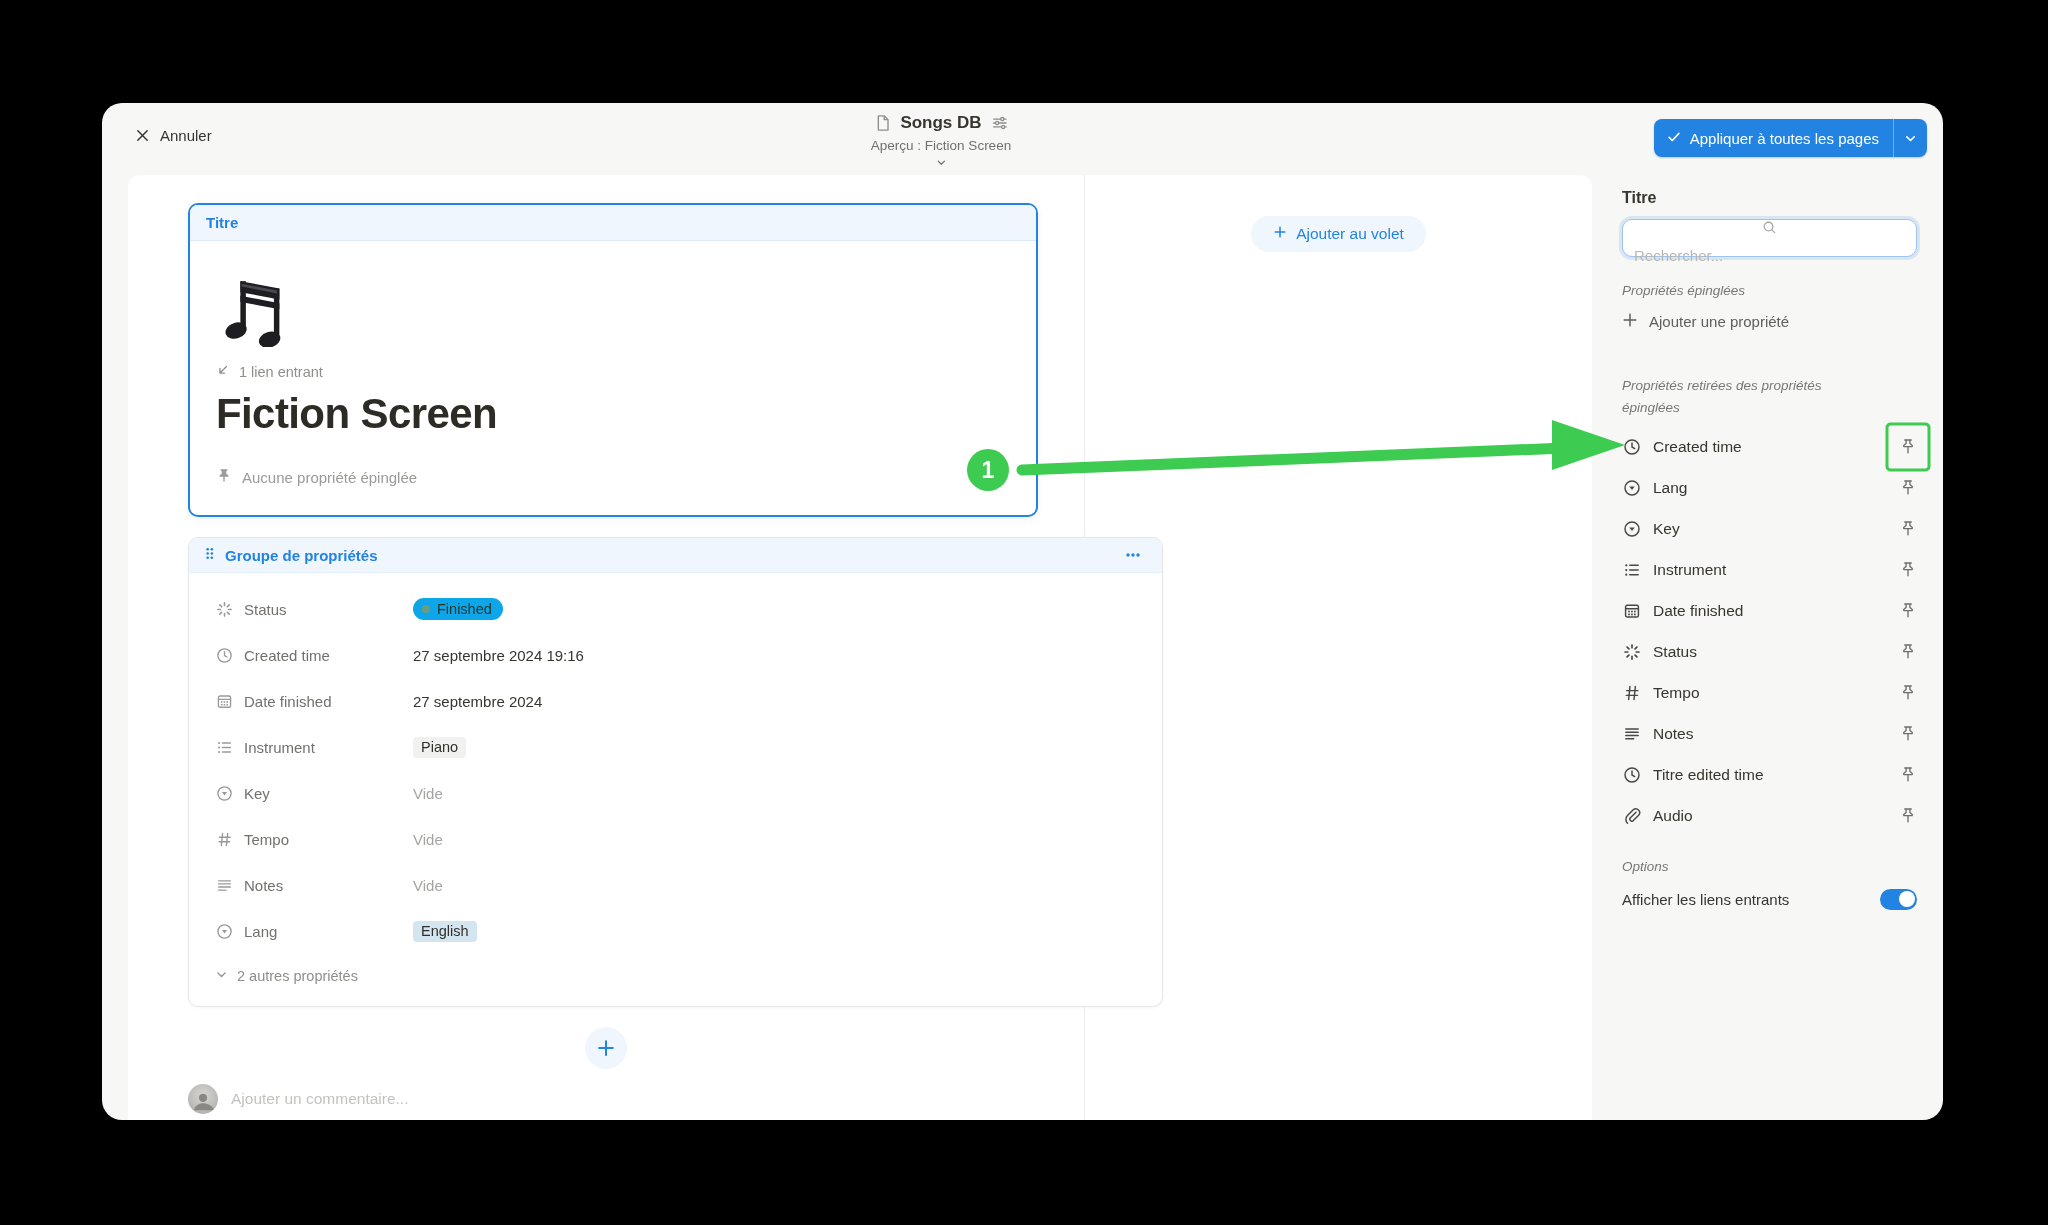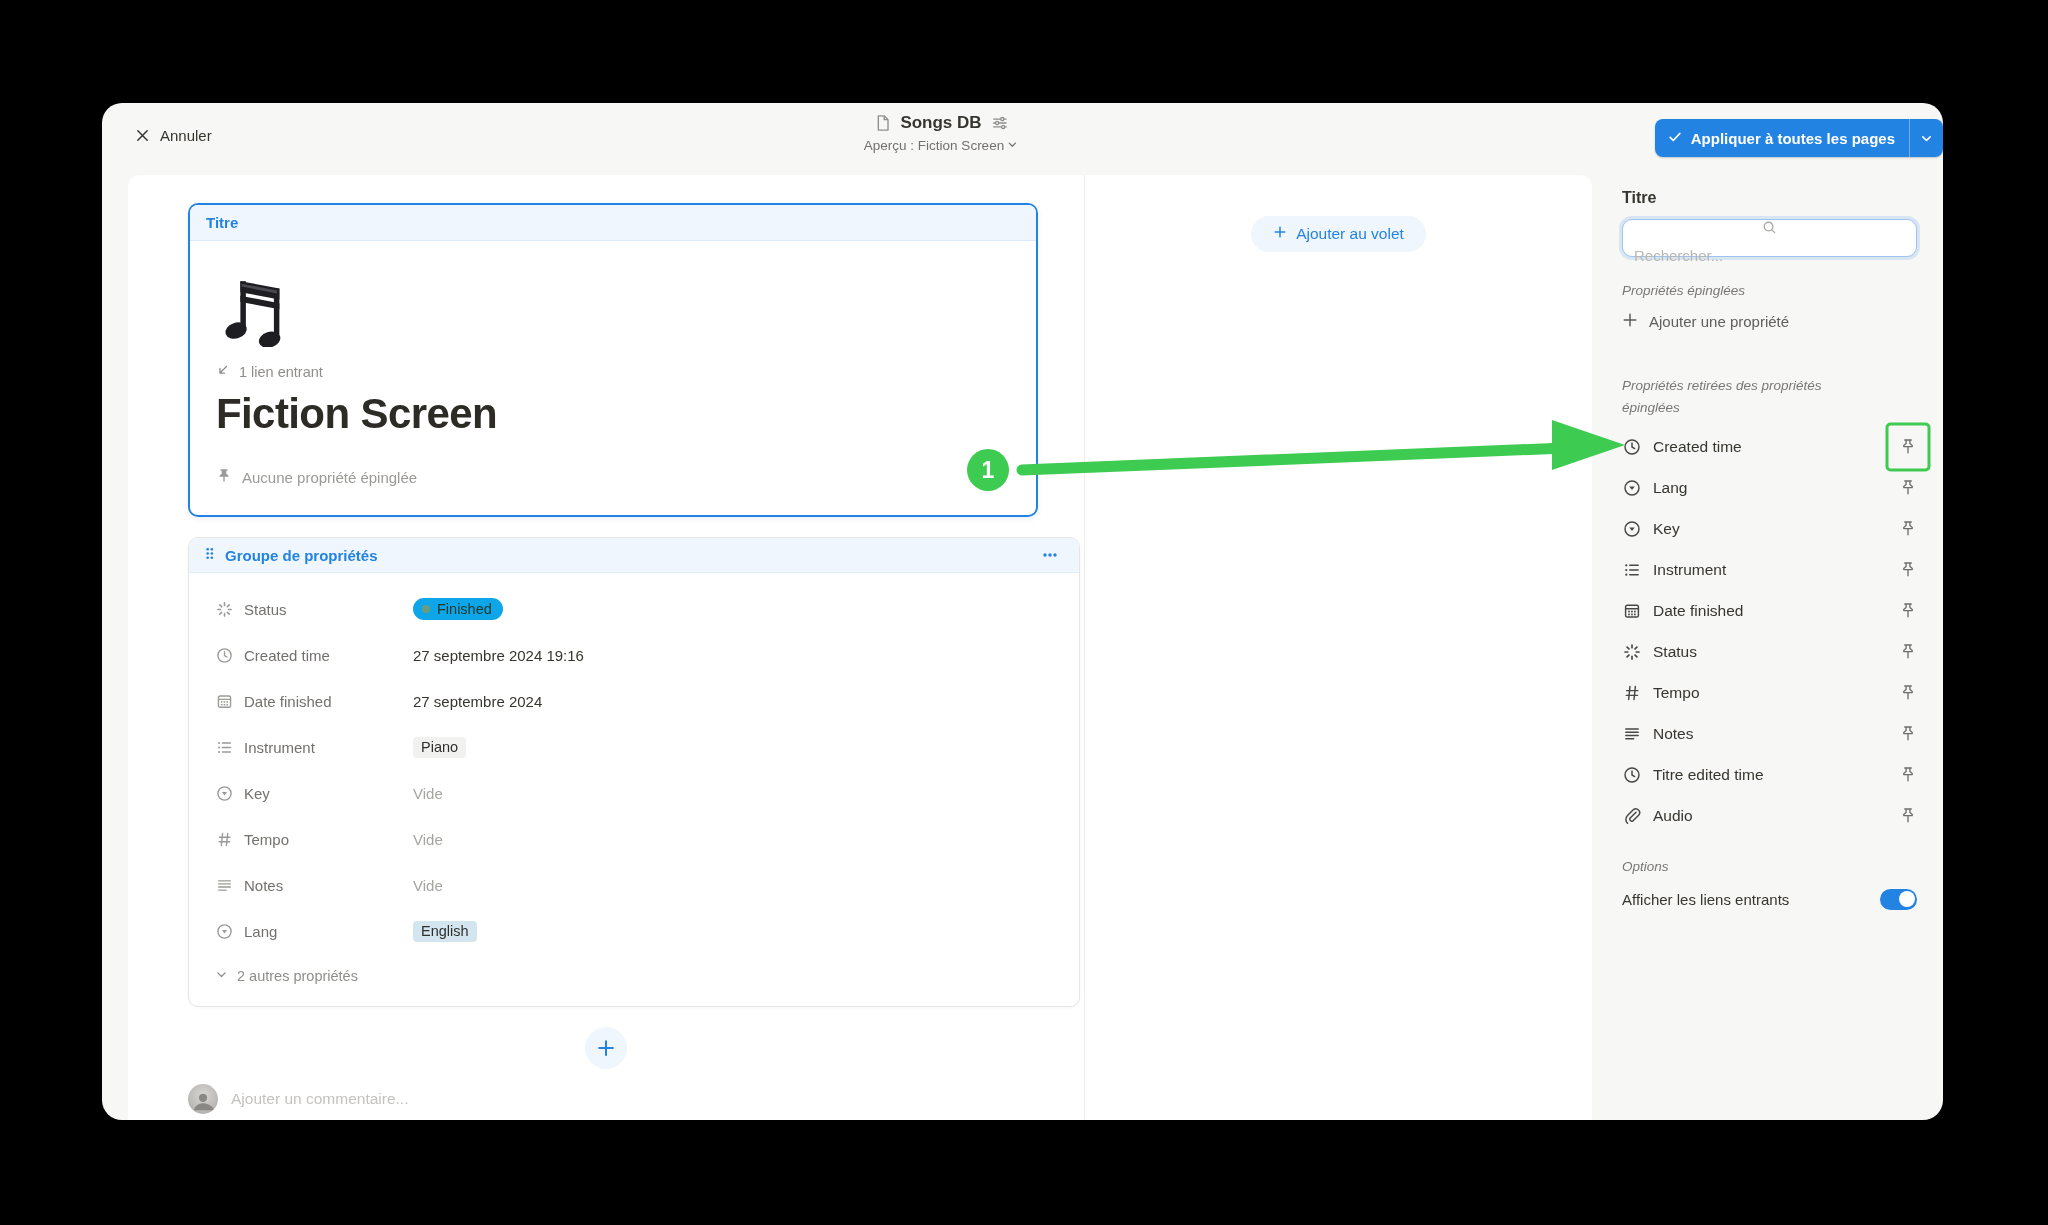--- a/index.html
+++ b/index.html
@@ -17,25 +17,25 @@
   }
   
   .cancel {
     position:absolute; left:33px; top:24px; display:flex; align-items:center; gap:10px;
     font-size:15px; color:#37352f; cursor:pointer;
   }
   .cancel svg { display:block; color:#37352f; }
   .title-block { position:absolute; left:839px; top:10px; transform:translateX(-50%); text-align:center; }
   .title-row { display:flex; align-items:center; justify-content:center; gap:9px; font-size:17px; font-weight:700; color:#37352f; }
   .title-row .t-icon { color:#8f8e8b; display:flex; }
-  .preview-row { margin-top:5px; display:flex; align-items:center; justify-content:center; gap:3px; font-size:13.5px; color:#73716d; cursor:pointer; }
+  .preview-row { margin-top:5px; display:flex; align-items:center; justify-content:center; gap:3px; font-size:13.5px; color:#73716d; cursor:pointer;flex-direction:column; }
   .preview-row svg { color:#73716d; }
   .apply-btn {
-    position:absolute; right:0; top:16px; height:38px; background:#2383e2; border-radius:8px;
-    color:#fff; display:flex; align-items:stretch; font-size:15px; font-weight:700; cursor:pointer;
+    position:absolute; right:16px; top:16px; height:38px; background:#2383e2; border-radius:8px;
+    color:#fff; display:flex; align-items:stretch; font-size:15px; font-weight:400; cursor:pointer;
     box-shadow:0 1px 2px rgba(0,0,0,.2);
     text-align:right;
   }
   .apply-main { display:flex; align-items:center; gap:9px; padding:0 14px 0 13px; }
   .apply-divider { width:1px; background:rgba(255,255,255,.35); }
   .apply-chevron { display:flex; align-items:center; padding:0 10px; }
   
   .content {
     position:absolute; left:26px; top:72px; width:1464px; bottom:0;
     background:#fff; border-radius:12px 12px 0 0; display:flex;
@@ -52,21 +52,21 @@
     background:#f0f6fd; border-bottom:1px solid #dbe8f9; padding:9px 16px;
     color:#2383e2; font-size:15px; font-weight:600;
   }
   .title-card-body { padding:22px 26px 28px; }
   .note-emoji { width:78px; height:78px; margin-top:6px; display:block; }
   .backlink-row { margin-top:16px; display:flex; align-items:center; gap:9px; color:#8f8e8b; font-size:14.5px; }
   .page-title { margin-top:10px; font-size:42px; font-weight:700; letter-spacing:-.6px; color:#2d2b26; }
   .pinned-row { margin-top:30px; display:flex; align-items:center; gap:10px; color:#9b9a97; font-size:15px; }
   
   .group-card {
-    margin-top:20px; width:892px; background:#fff; border:1px solid #e7e6e3; border-radius:10px;
+    margin-top:20px; width:975px; background:#fff; border:1px solid #e7e6e3; border-radius:10px;
     box-shadow:0 1px 3px rgba(0,0,0,.04); overflow:hidden;
   }
   .group-header {
     background:#f0f6fd; border-bottom:1px solid #e3eefb; padding:8px 14px;
     display:flex; align-items:center; gap:9px; color:#2383e2; font-size:15px; font-weight:600;
   }
   .group-more { margin-left:auto; display:flex; align-items:center; padding:0 6px; cursor:pointer; color:#2383e2; }
   .group-body { padding:13px 26px 8px; }
   .prop-row { display:flex; align-items:center; height:46px; }
   .prop-label { width:198px; display:flex; align-items:center; gap:11px; color:#73716e; font-size:15px; }

